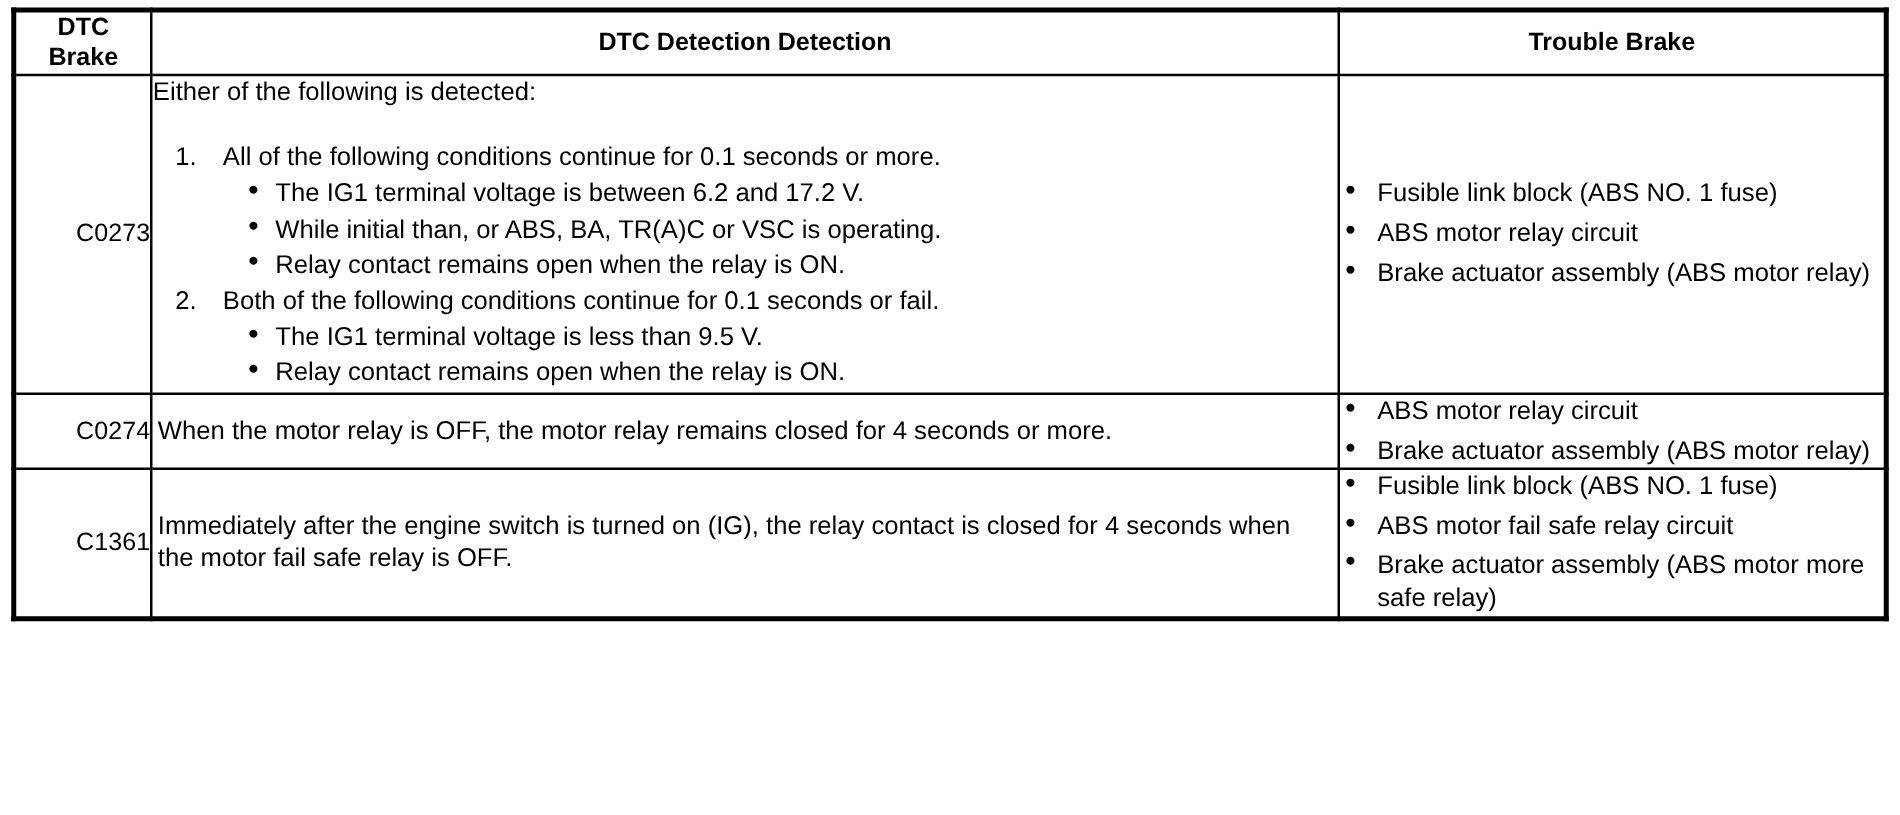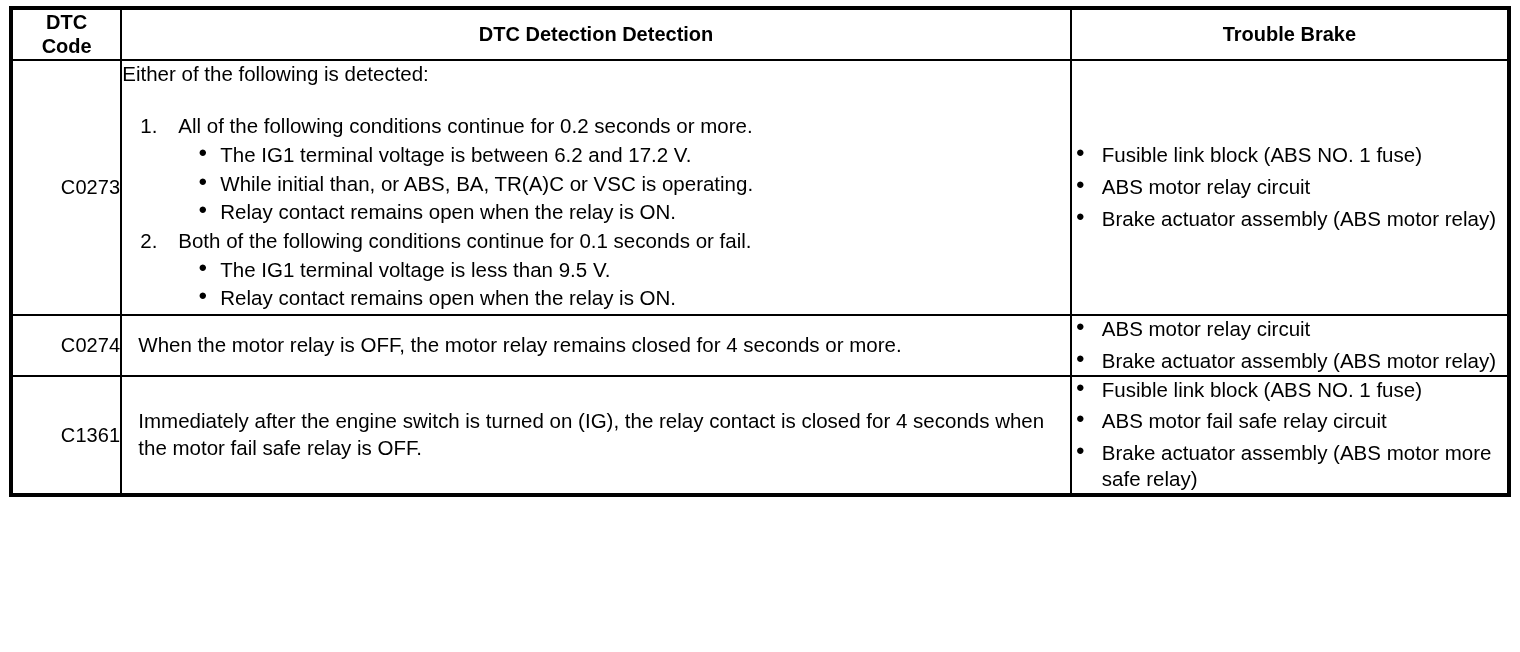--- a/index.html
+++ b/index.html
@@ -125,56 +125,56 @@
   }
   ul.area-list > li:last-child { margin-bottom: 0; }
   ul.area-list > li > .bullet {
     position: absolute;
     left: 4px;
     top: 0;
     font-size: 15px;
     line-height: inherit;
   }
   .single-line { margin: 0; }
-  .cond-para { margin: 16px; }
+  .cond-para { margin: 4px; }
 </style>
 </head>
 <body>
 
 <div class="page">
 
   <table class="dtc-table">
     <colgroup>
       <col class="c-code">
       <col class="c-cond">
       <col class="c-area">
     </colgroup>
 
     <thead>
       <tr>
         <th class="h-code">
           <div>DTC</div>
-          <div>Code</div>
+          <div>Brake</div>
         </th>
         <th class="h-cond">DTC Detection Detection</th>
         <th class="h-area">Trouble Brake</th>
       </tr>
     </thead>
 
     <tbody>
 
       <tr>
         <td class="code-cell">C0273</td>
         <td class="cond-cell">
           <p class="lead-line">Either of the following is detected:</p>
           <div class="spacer"></div>
           <ol class="num-list">
             <li>
               <span class="num">1.</span>
-              <span>All of the following conditions continue for 0.2 seconds or more.</span>
+              <span>All of the following conditions continue for 0.1 seconds or more.</span>
               <ul class="sub-list">
                 <li>
                   <span class="bullet">●</span>
                   <span>The IG1 terminal voltage is between 6.2 and 17.2 V.</span>
                 </li>
                 <li>
                   <span class="bullet">●</span>
                   <span>While initial than, or ABS, BA, TR(A)C or VSC is operating.</span>
                 </li>
                 <li>

